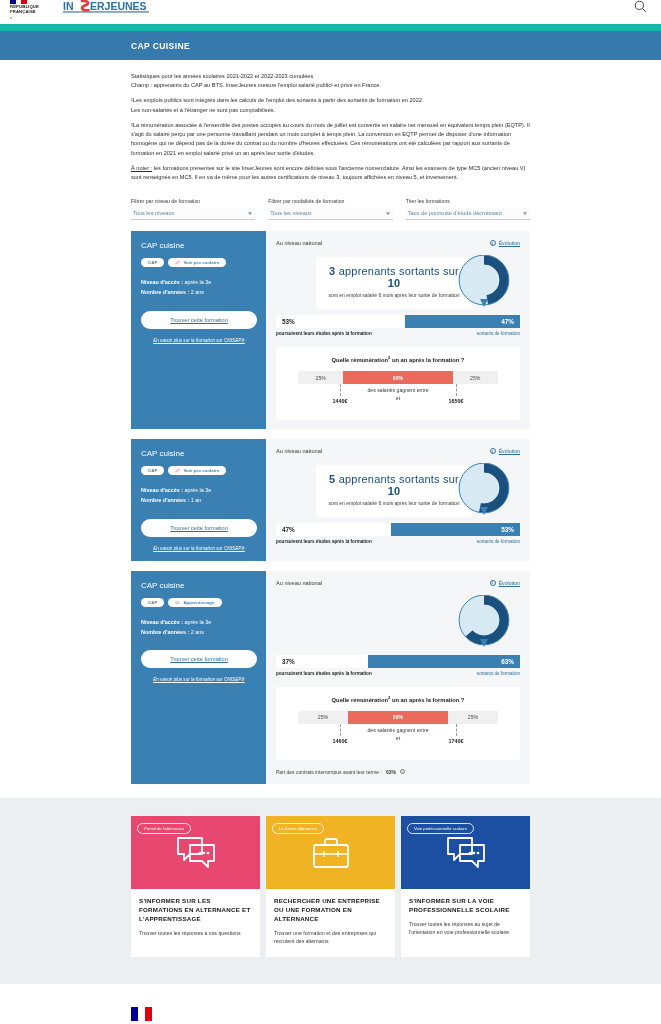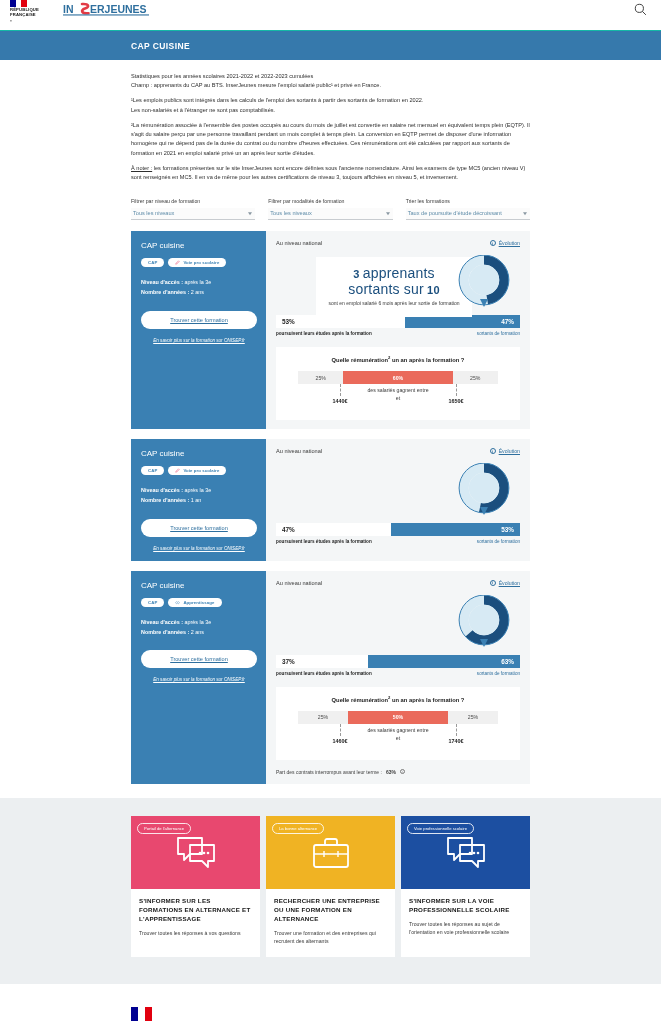--- a/index.html
+++ b/index.html
@@ -10,21 +10,21 @@
     color: #1e1e1e;
     font-size: 11px;
     -webkit-font-smoothing: antialiased;
   }
   .page { width: 661px; position: relative; background:#fff; }
 
   
   .header {
     height: 31px;
     background: #ffffff;
-    border-bottom: 1px solid #14b8a6;
+    border-bottom: 7px solid #14b8a6;
     display: flex;
     align-items: center;
     padding: 0 12px 12px 10px;
   }
   .marianne { display: flex; align-items: flex-start; gap: 5px; }
   .flag { width: 17px; height: 11px; display:flex; margin-top:1px; }
   .flag i { flex:1; display:block; }
   .flag .b { background:#000091; }
   .flag .w { background:#ffffff; }
   .flag .r { background:#e1000f; }
@@ -123,21 +123,21 @@
     display:flex; align-items:center; justify-content:center; font-size:4.2px; font-weight:700;
   }
   .evolution .etext { text-decoration: underline; }
 
   .stat-row { position: relative; height: 58px; margin-bottom: 4px; }
   .stat-box {
     position: absolute; left: 40px; right: 48px; top: 4px;
     background:#ffffff; padding: 8px 10px 9px 10px; text-align:center;
   }
   .stat-box .big { font-size: 11px; font-weight: 700; color:#1b4f7e; letter-spacing:.2px; }
-  .stat-box .big .word { font-weight: 400; font-size: 14px; color:#1b4f7e; }
+  .stat-box .big .word { font-weight: 400; font-size: 11px; color:#1b4f7e; }
   .stat-box .sub { font-size: 5px; color:#3c3c3c; line-height:1.5; margin-top: 3px; }
   .donut { position:absolute; right: 10px; top: 2px; width: 52px; height: 55px; }
 
   .splitbar { display:flex; height: 13px; align-items:stretch; }
   .splitbar .left { background:#ffffff; display:flex; align-items:center; padding-left:6px;
      font-size: 6.4px; font-weight:700; color:#1e1e1e; }
   .splitbar .right { background:#3a80b3; display:flex; align-items:center; justify-content:flex-end;
      padding-right:6px; font-size: 6.4px; font-weight:700; color:#ffffff; }
   .bar-legend { display:flex; justify-content:space-between; margin-top: 3px; }
   .bar-legend .l { font-size: 4.6px; font-weight:700; color:#1e1e1e; }
@@ -348,20 +348,24 @@
         </div>
         <div class="card-right">
           <div class="cr-head">
             <span class="nat">Au niveau national</span>
             <span class="evolution">
               <span class="ico">i</span>
               <span class="etext">Évolution</span>
             </span>
           </div>
           <div class="stat-row">
+            <div class="stat-box">
+              <div class="big"><span>5</span> <span class="word">apprenants sortants sur</span> <span>10</span></div>
+              <div class="sub">sont en emploi salarié 6 mois après leur sortie de formation</div>
+            </div>
             <div class="donut"><svg viewBox="0 0 52 55" width="52" height="55">
                 <circle cx="26" cy="25" r="20" fill="none" stroke="#d7eaf4" stroke-width="9.5"></circle>
                 <circle cx="26" cy="25" r="20" fill="none" stroke="#1b4f7e" stroke-width="9.5" stroke-dasharray="66.60176425610362 59.0619418874881" transform="rotate(-90 26 25)"></circle>
                 <circle cx="26" cy="25" r="15.2" fill="#d7eaf4"></circle>
                 <path d="M30 44 L26 52 L22 44 Z" fill="#3a80b3"></path>
                 <circle cx="26" cy="25" r="24.9" fill="none" stroke="#3a80b3" stroke-width="1"></circle>
               </svg></div>
           </div>
           <div class="splitbar">
             <div class="left" style="flex:47">47%</div>

